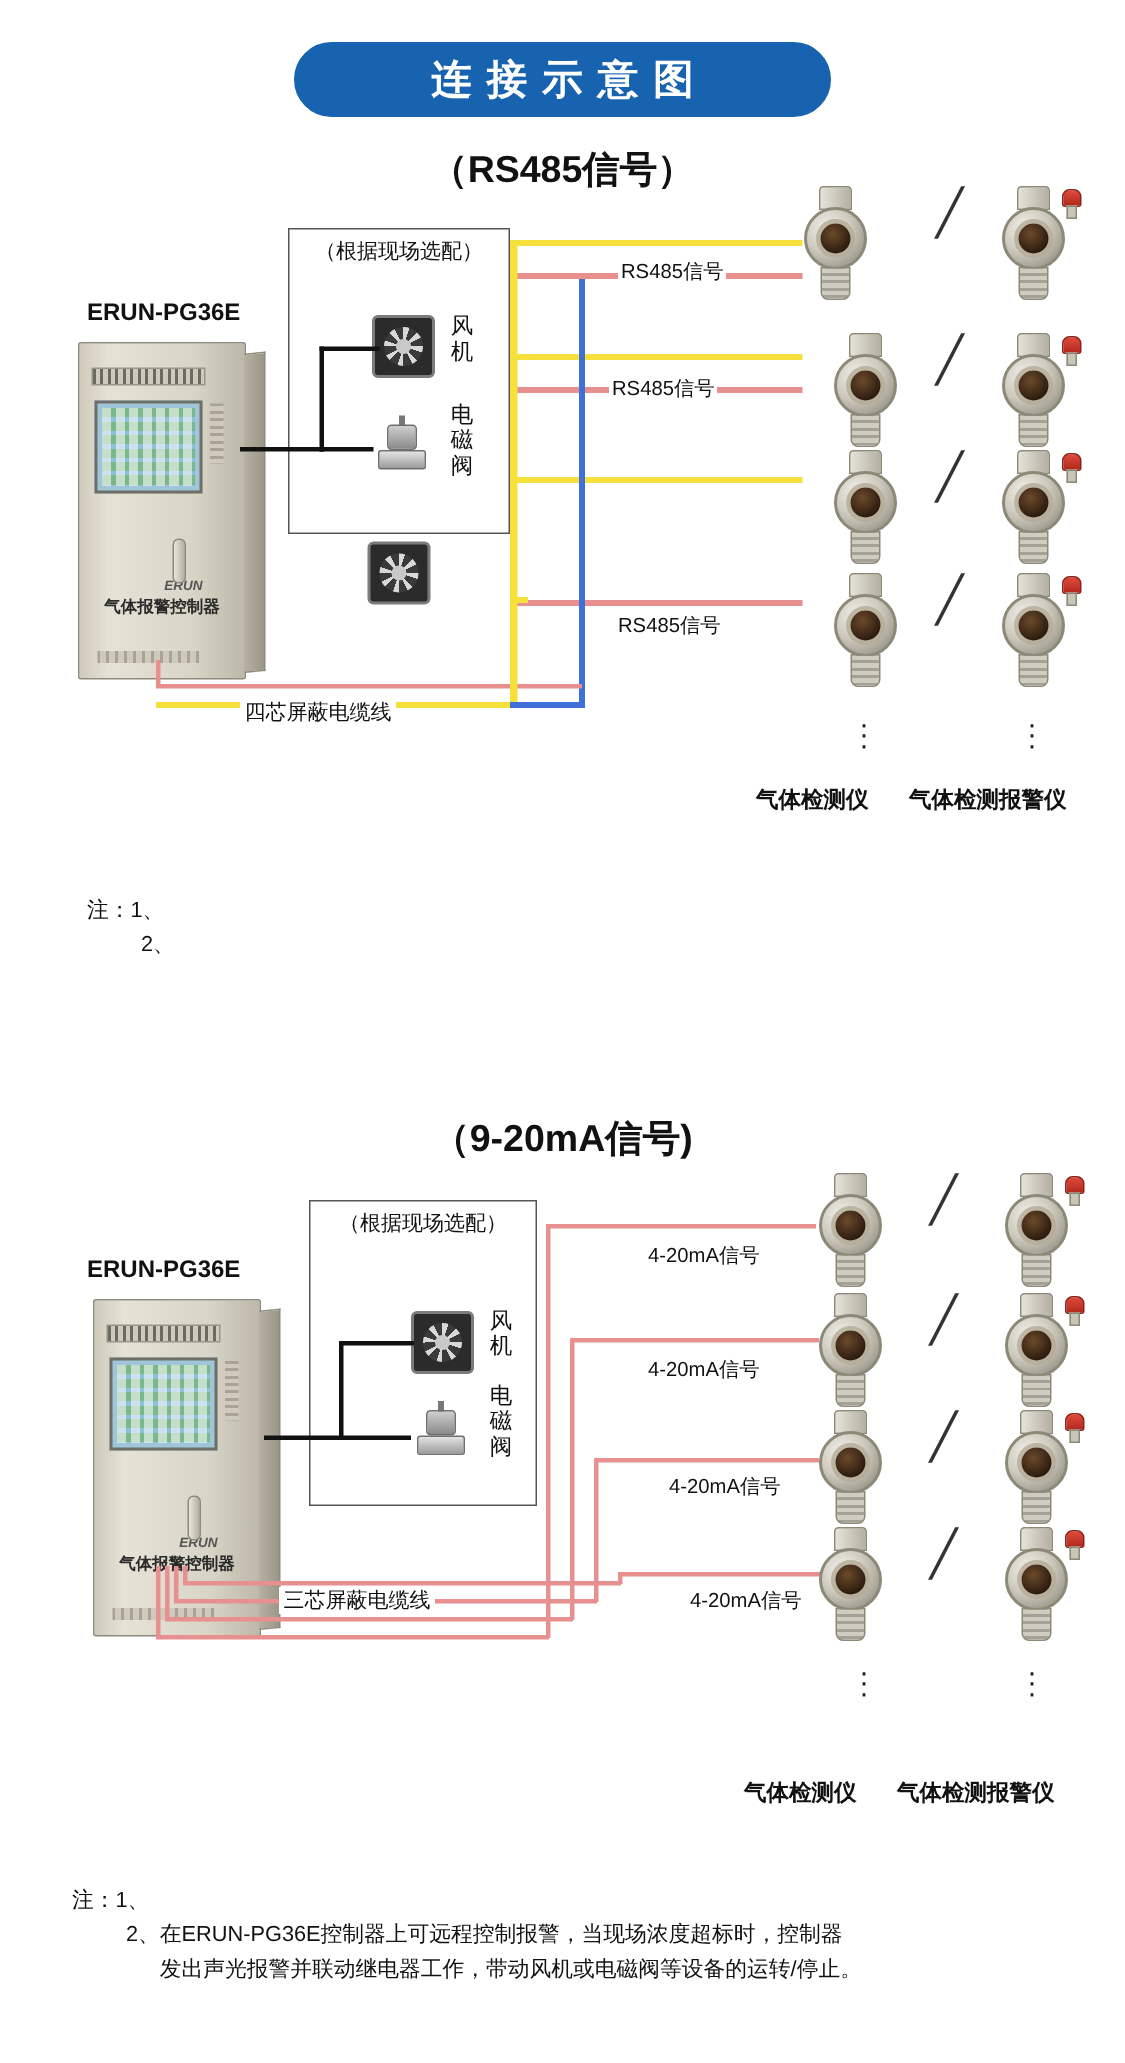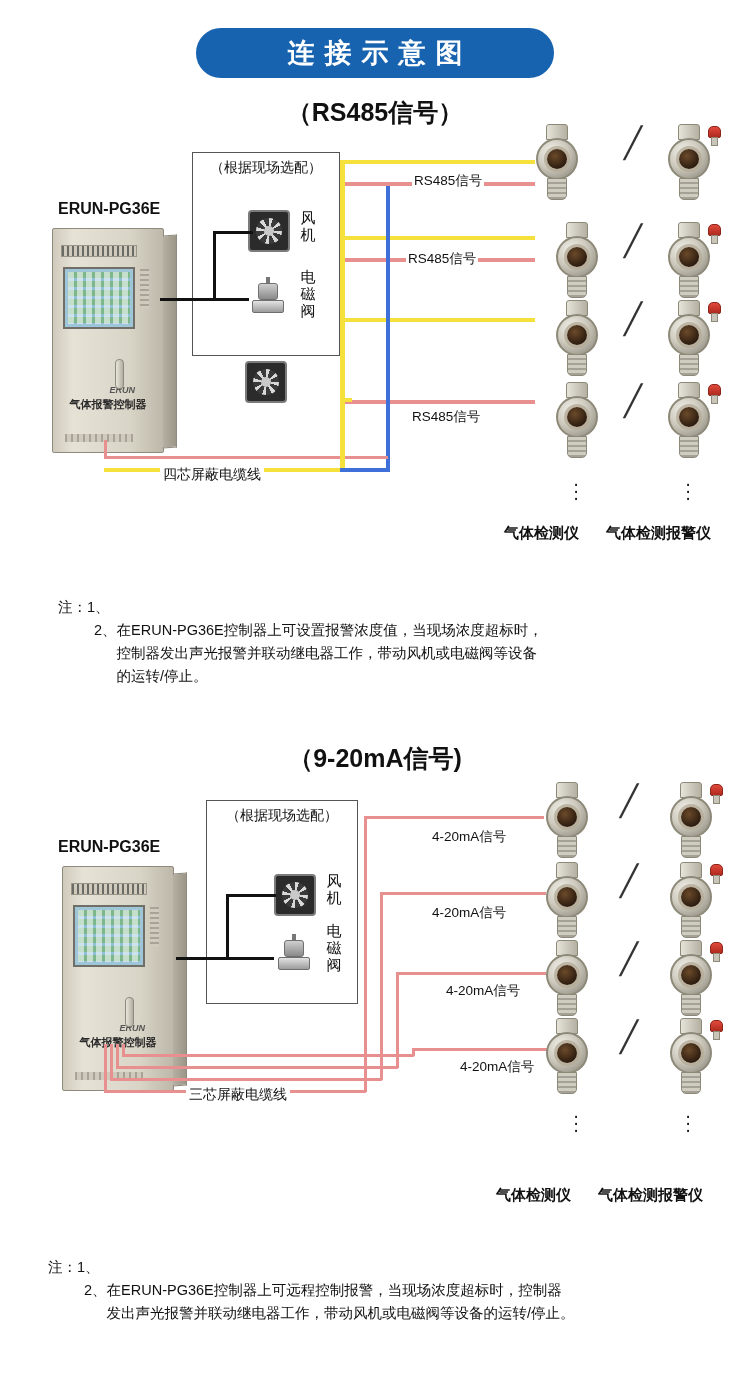--- a/index.html
+++ b/index.html
@@ -466,23 +466,20 @@
 <div class="caption" style="left:504px; top:524px;">气体检测仪</div>
 <div class="caption" style="left:606px; top:524px;">气体检测报警仪</div>
 
 <div class="notes" style="left:58px; top:596px; width:640px;">
   <div class="row">
     <span class="lead">注：</span>
     <span class="num">1、</span>
   </div>
   <div class="row" style="padding-left:36px;">
     <span class="num">2、</span>
-    <span class="body" style="white-space:pre-line">在ERUN-PG36E控制器上可设置报警浓度值，当现场浓度超标时，
-控制器发出声光报警并联动继电器工作，带动风机或电磁阀等设备
-的运转/停止。</span>
   </div>
 </div>
 
 <div class="section-title" id="sec2-title">（9-20mA信号)</div>
 
 <div class="cabinet-name" style="left:58px; top:838px;">ERUN-PG36E</div>
 
 <div class="cabinet" style="left:62px; top:866px;">
   <div class="vents"></div>
   <div class="screen">
@@ -534,21 +531,21 @@
 
 <div class="wire wr" style="left:104px; top:1044px; width:3px; height:48px;"></div>
 <div class="wire wr" style="left:110px; top:1044px; width:3px; height:36px;"></div>
 <div class="wire wr" style="left:116px; top:1044px; width:3px; height:24px;"></div>
 <div class="wire wr" style="left:122px; top:1044px; width:3px; height:12px;"></div>
 
 <div class="sig-label" style="left:430px; top:828px;">4-20mA信号</div>
 <div class="sig-label" style="left:430px; top:904px;">4-20mA信号</div>
 <div class="sig-label" style="left:444px; top:982px;">4-20mA信号</div>
 <div class="sig-label" style="left:458px; top:1058px;">4-20mA信号</div>
-<div class="cable-label" style="left:186px; top:1086px;">三芯屏蔽电缆线</div>
+<div class="cable-label" style="left:186px; top:1058px;">三芯屏蔽电缆线</div>
 
 <div class="detector" style="left:540px; top:782px;">
   <div class="det-top"></div>
     <div class="det-head"></div>
     <div class="det-foot"></div>
 </div>
 <div class="detector" style="left:540px; top:862px;">
   <div class="det-top"></div>
     <div class="det-head"></div>
     <div class="det-foot"></div>

